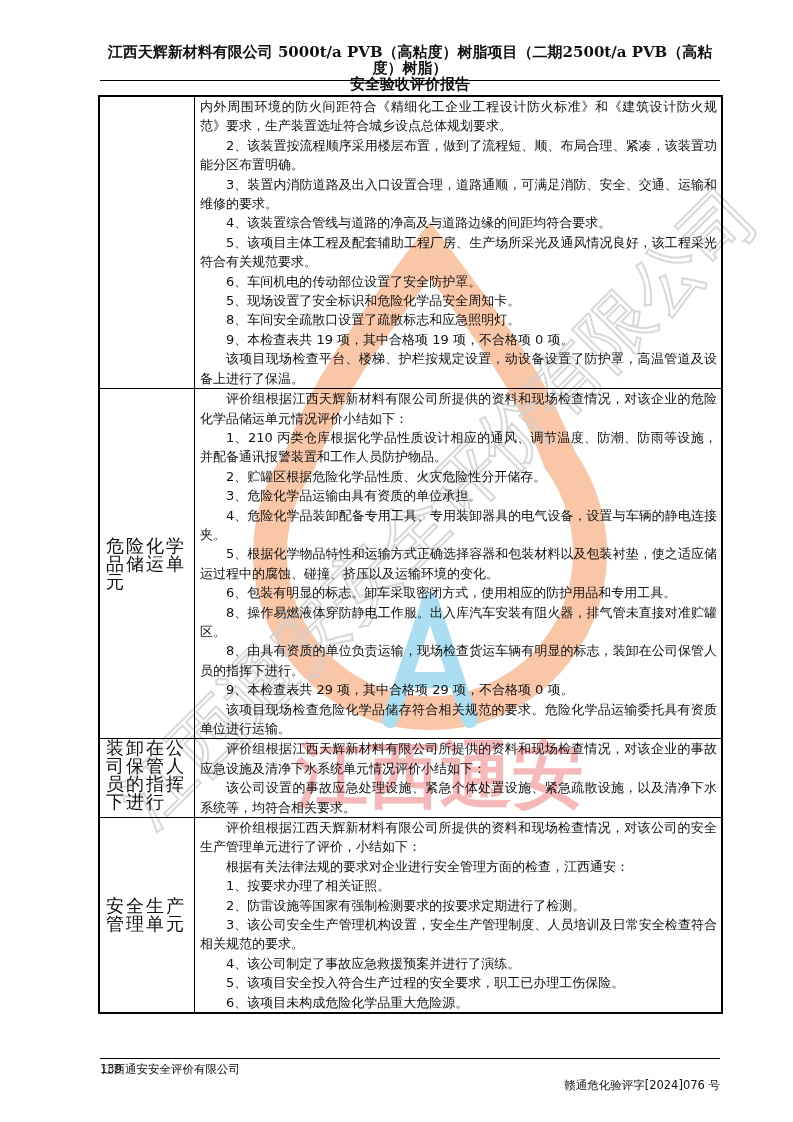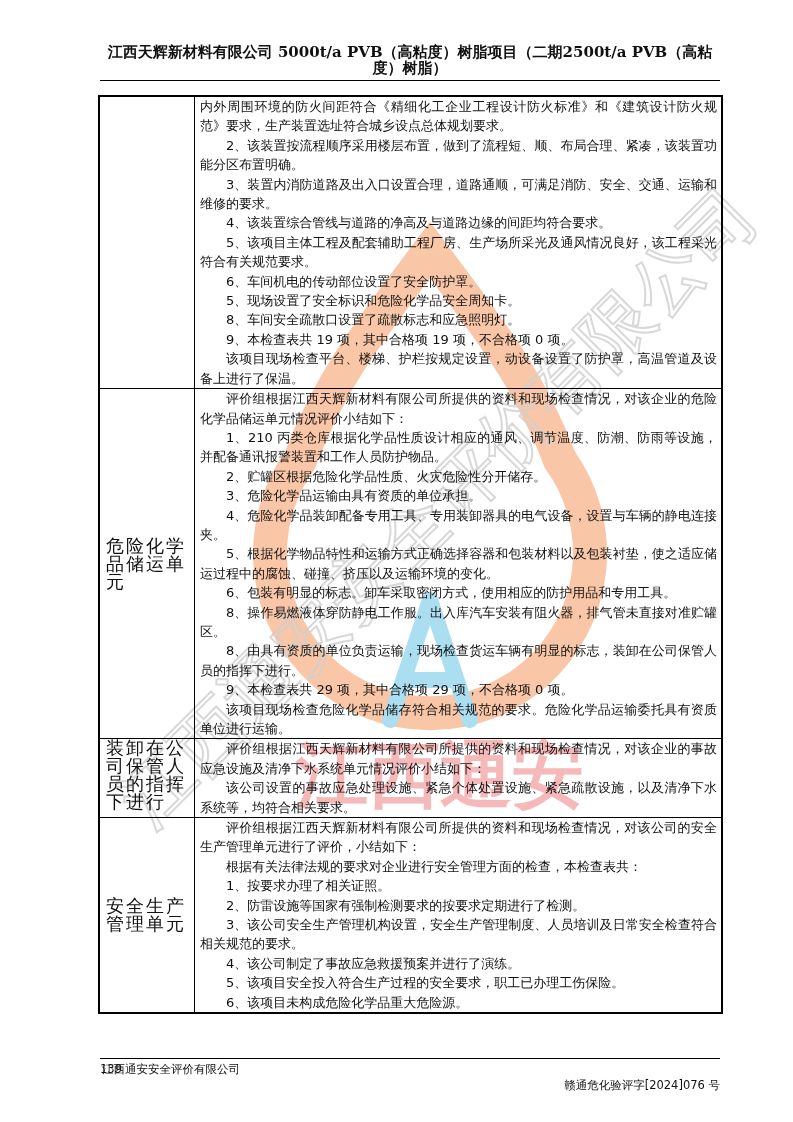--- a/index.html
+++ b/index.html
@@ -26,20 +26,21 @@
               font-size: 11.5px; line-height: 16px; }
     .footer .left { position: absolute; left: 2px; top: 0; }
     .footer .center { position: absolute; left: 0; width: 620px; top: 0; }
     .footer .right { position: absolute; right: 0; top: 16px; }
   </style>
 </head>
 <body>
 
 <div class="header">
   <div>江西天辉新材料有限公司 5000t/a PVB（高粘度）树脂项目（二期2500t/a PVB（高粘度）树脂）</div>
+  <div>安全验收评价报告</div>
 </div>
 <div class="header-rule"></div>
 
 <svg class="watermark" viewBox="0 0 793 1122" xmlns="http://www.w3.org/2000/svg">
   <g opacity="0.75">
     <path d="M300 460 A160 160 0 1 0 560 460" fill="none" stroke="#f7b58a" stroke-width="34" stroke-linecap="round"></path>
     <path d="M300 460 C330 380 370 330 430 250 C490 330 530 380 560 460" fill="none" stroke="#f7b58a" stroke-width="34" stroke-linecap="round"></path>
     <path d="M390 720 L430 600 L470 720 M405 680 L455 680" fill="none" stroke="#8fd3ec" stroke-width="16" stroke-linecap="round" stroke-linejoin="round"></path>
   </g>
   <text x="440" y="800" text-anchor="middle" font-family="DejaVu Sans, sans-serif" font-size="72" font-weight="bold" fill="#f08080" opacity="0.55">江西通安</text>
@@ -83,21 +84,21 @@
         <td class="unit topalign">装卸在公司保管人员的指挥下进行</td>
         <td class="body">
           <p class="p indent">评价组根据江西天辉新材料有限公司所提供的资料和现场检查情况，对该企业的事故应急设施及清净下水系统单元情况评价小结如下：</p>
           <p class="p indent">该公司设置的事故应急处理设施、紧急个体处置设施、紧急疏散设施，以及清净下水系统等，均符合相关要求。</p>
         </td>
       </tr>
       <tr>
         <td class="unit">安全生产管理单元</td>
         <td class="body">
           <p class="p indent">评价组根据江西天辉新材料有限公司所提供的资料和现场检查情况，对该公司的安全生产管理单元进行了评价，小结如下：</p>
-          <p class="p indent">根据有关法律法规的要求对企业进行安全管理方面的检查，本检查表共：</p>
+          <p class="p indent">根据有关法律法规的要求对企业进行安全管理方面的检查，江西通安：</p>
           <p class="p indent">1、按要求办理了相关证照。</p>
           <p class="p indent">2、防雷设施等国家有强制检测要求的按要求定期进行了检测。</p>
           <p class="p indent">3、该公司安全生产管理机构设置，安全生产管理制度、人员培训及日常安全检查符合相关规范的要求。</p>
           <p class="p indent">4、该公司制定了事故应急救援预案并进行了演练。</p>
           <p class="p indent">5、该项目安全投入符合生产过程的安全要求，职工已办理工伤保险。</p>
           <p class="p indent">6、该项目未构成危险化学品重大危险源。</p>
         </td>
       </tr>
     </tbody>
 </table>

